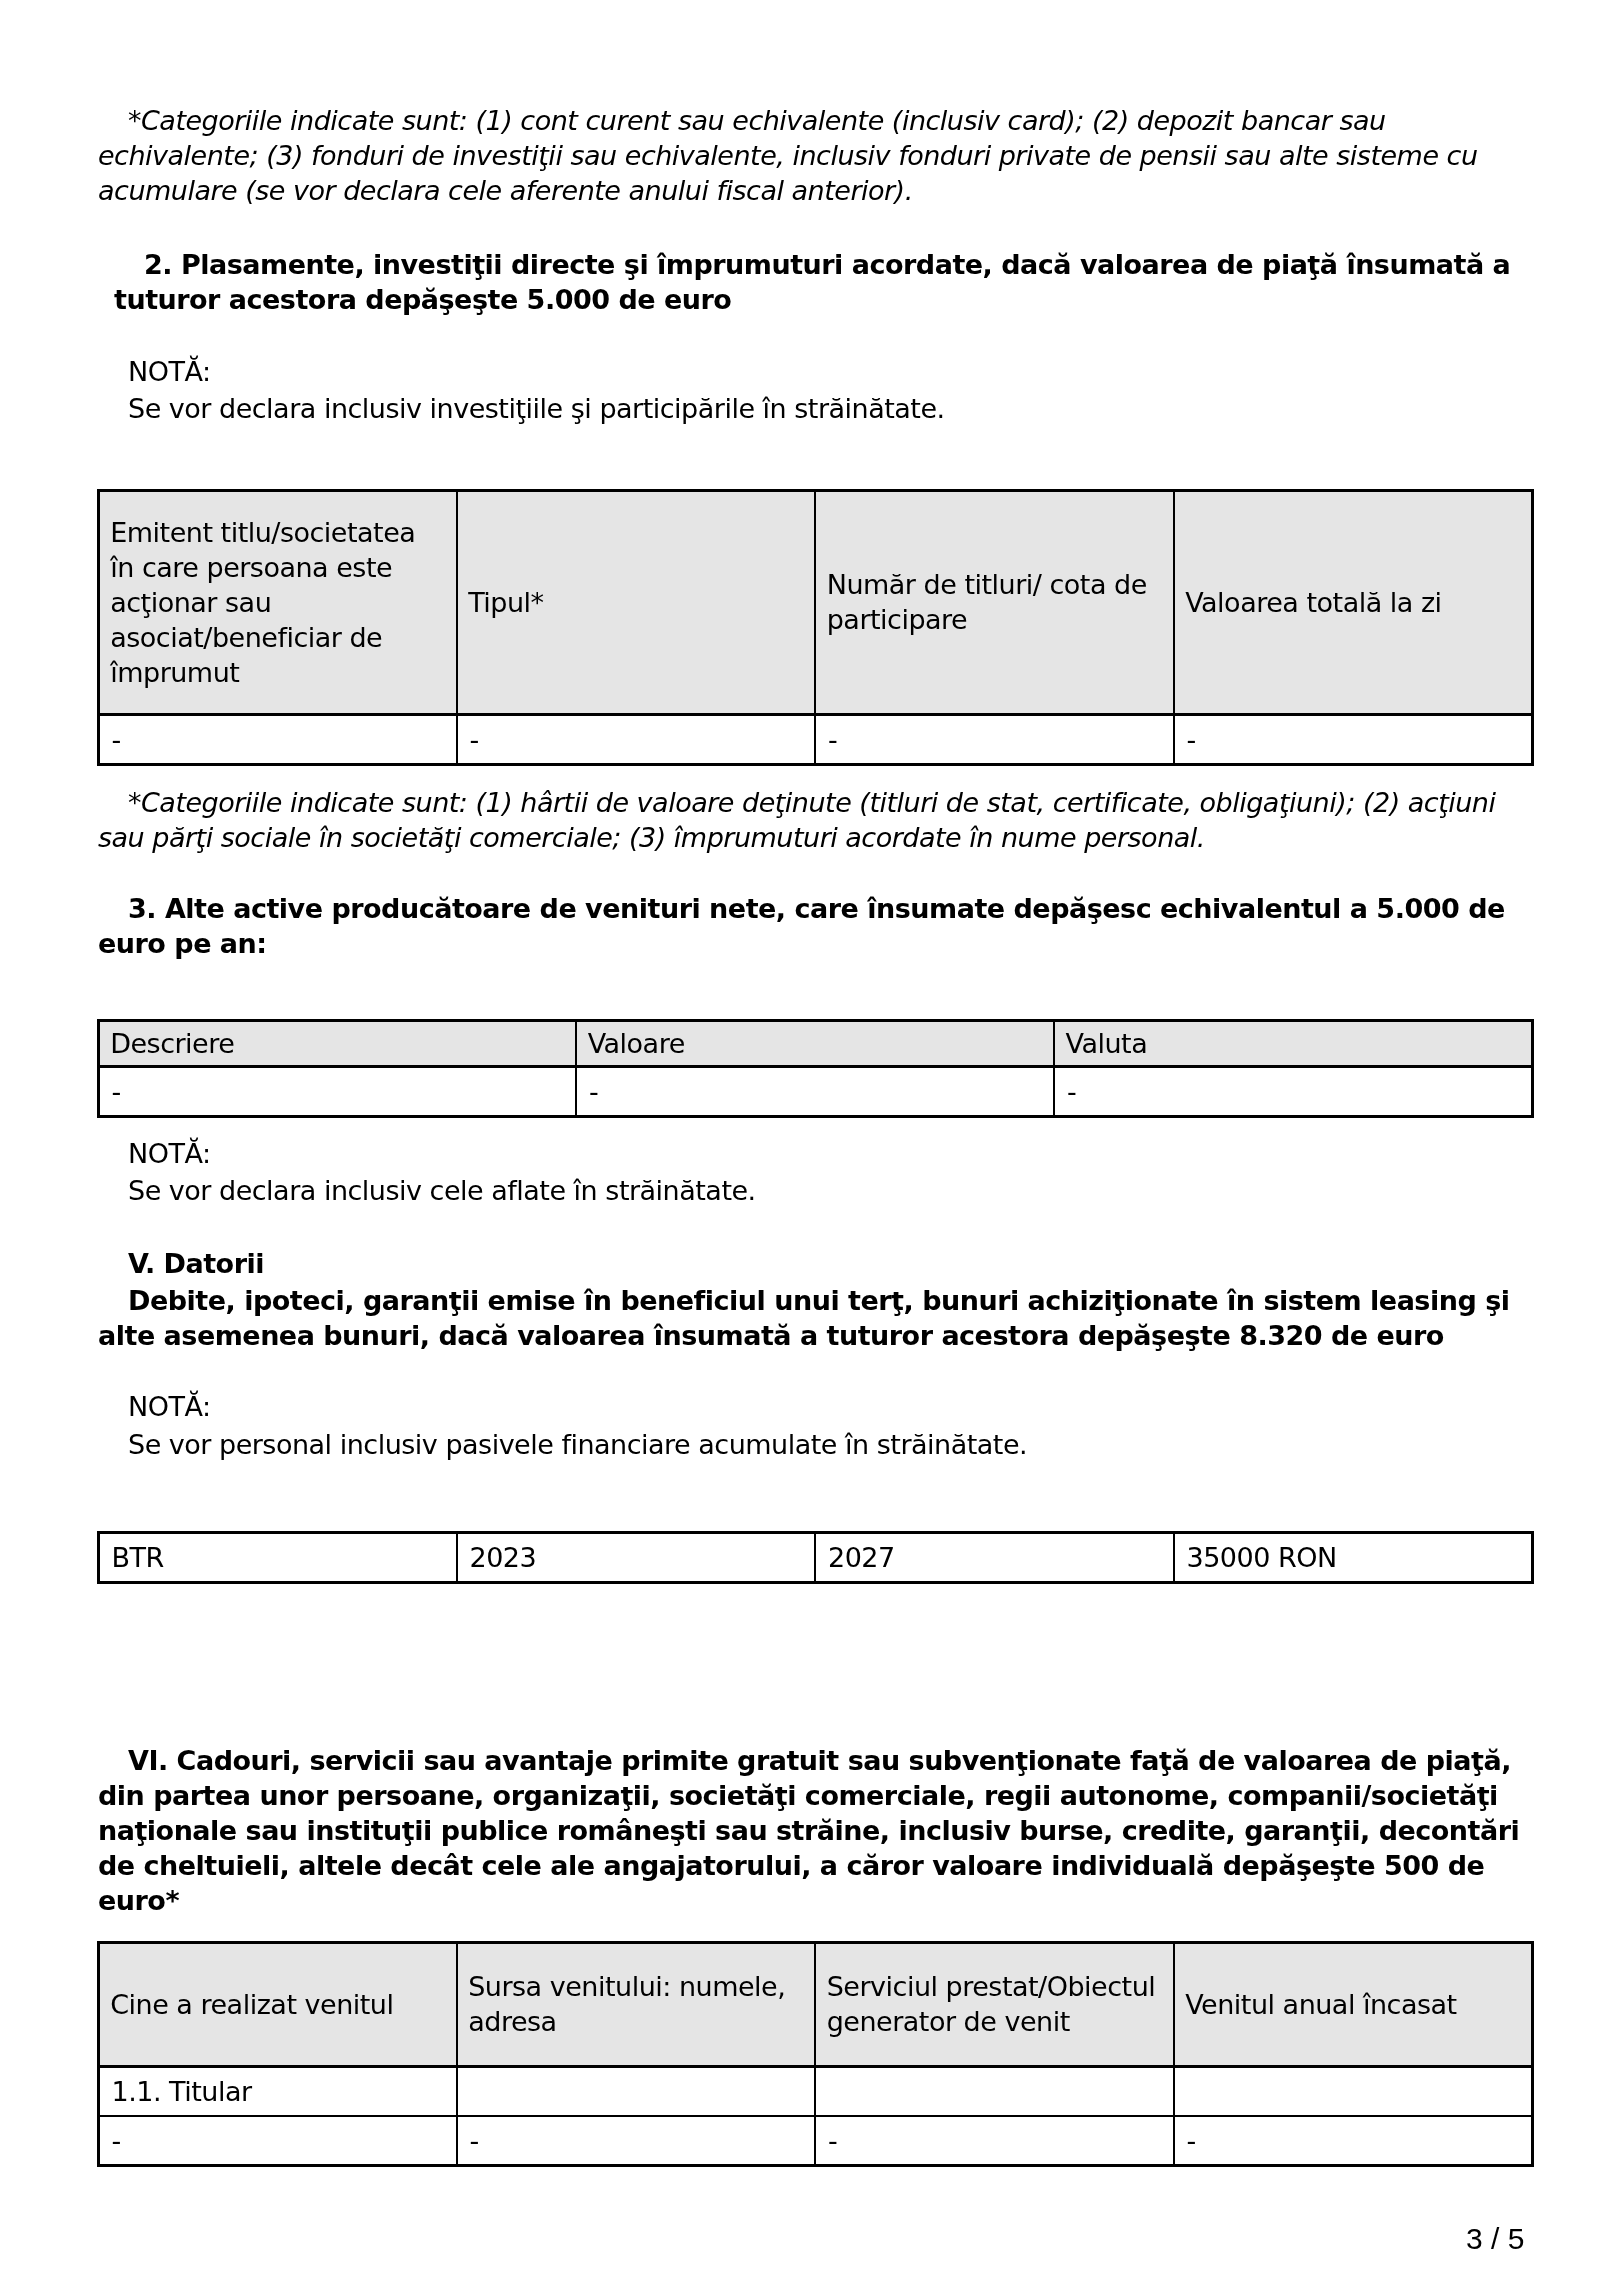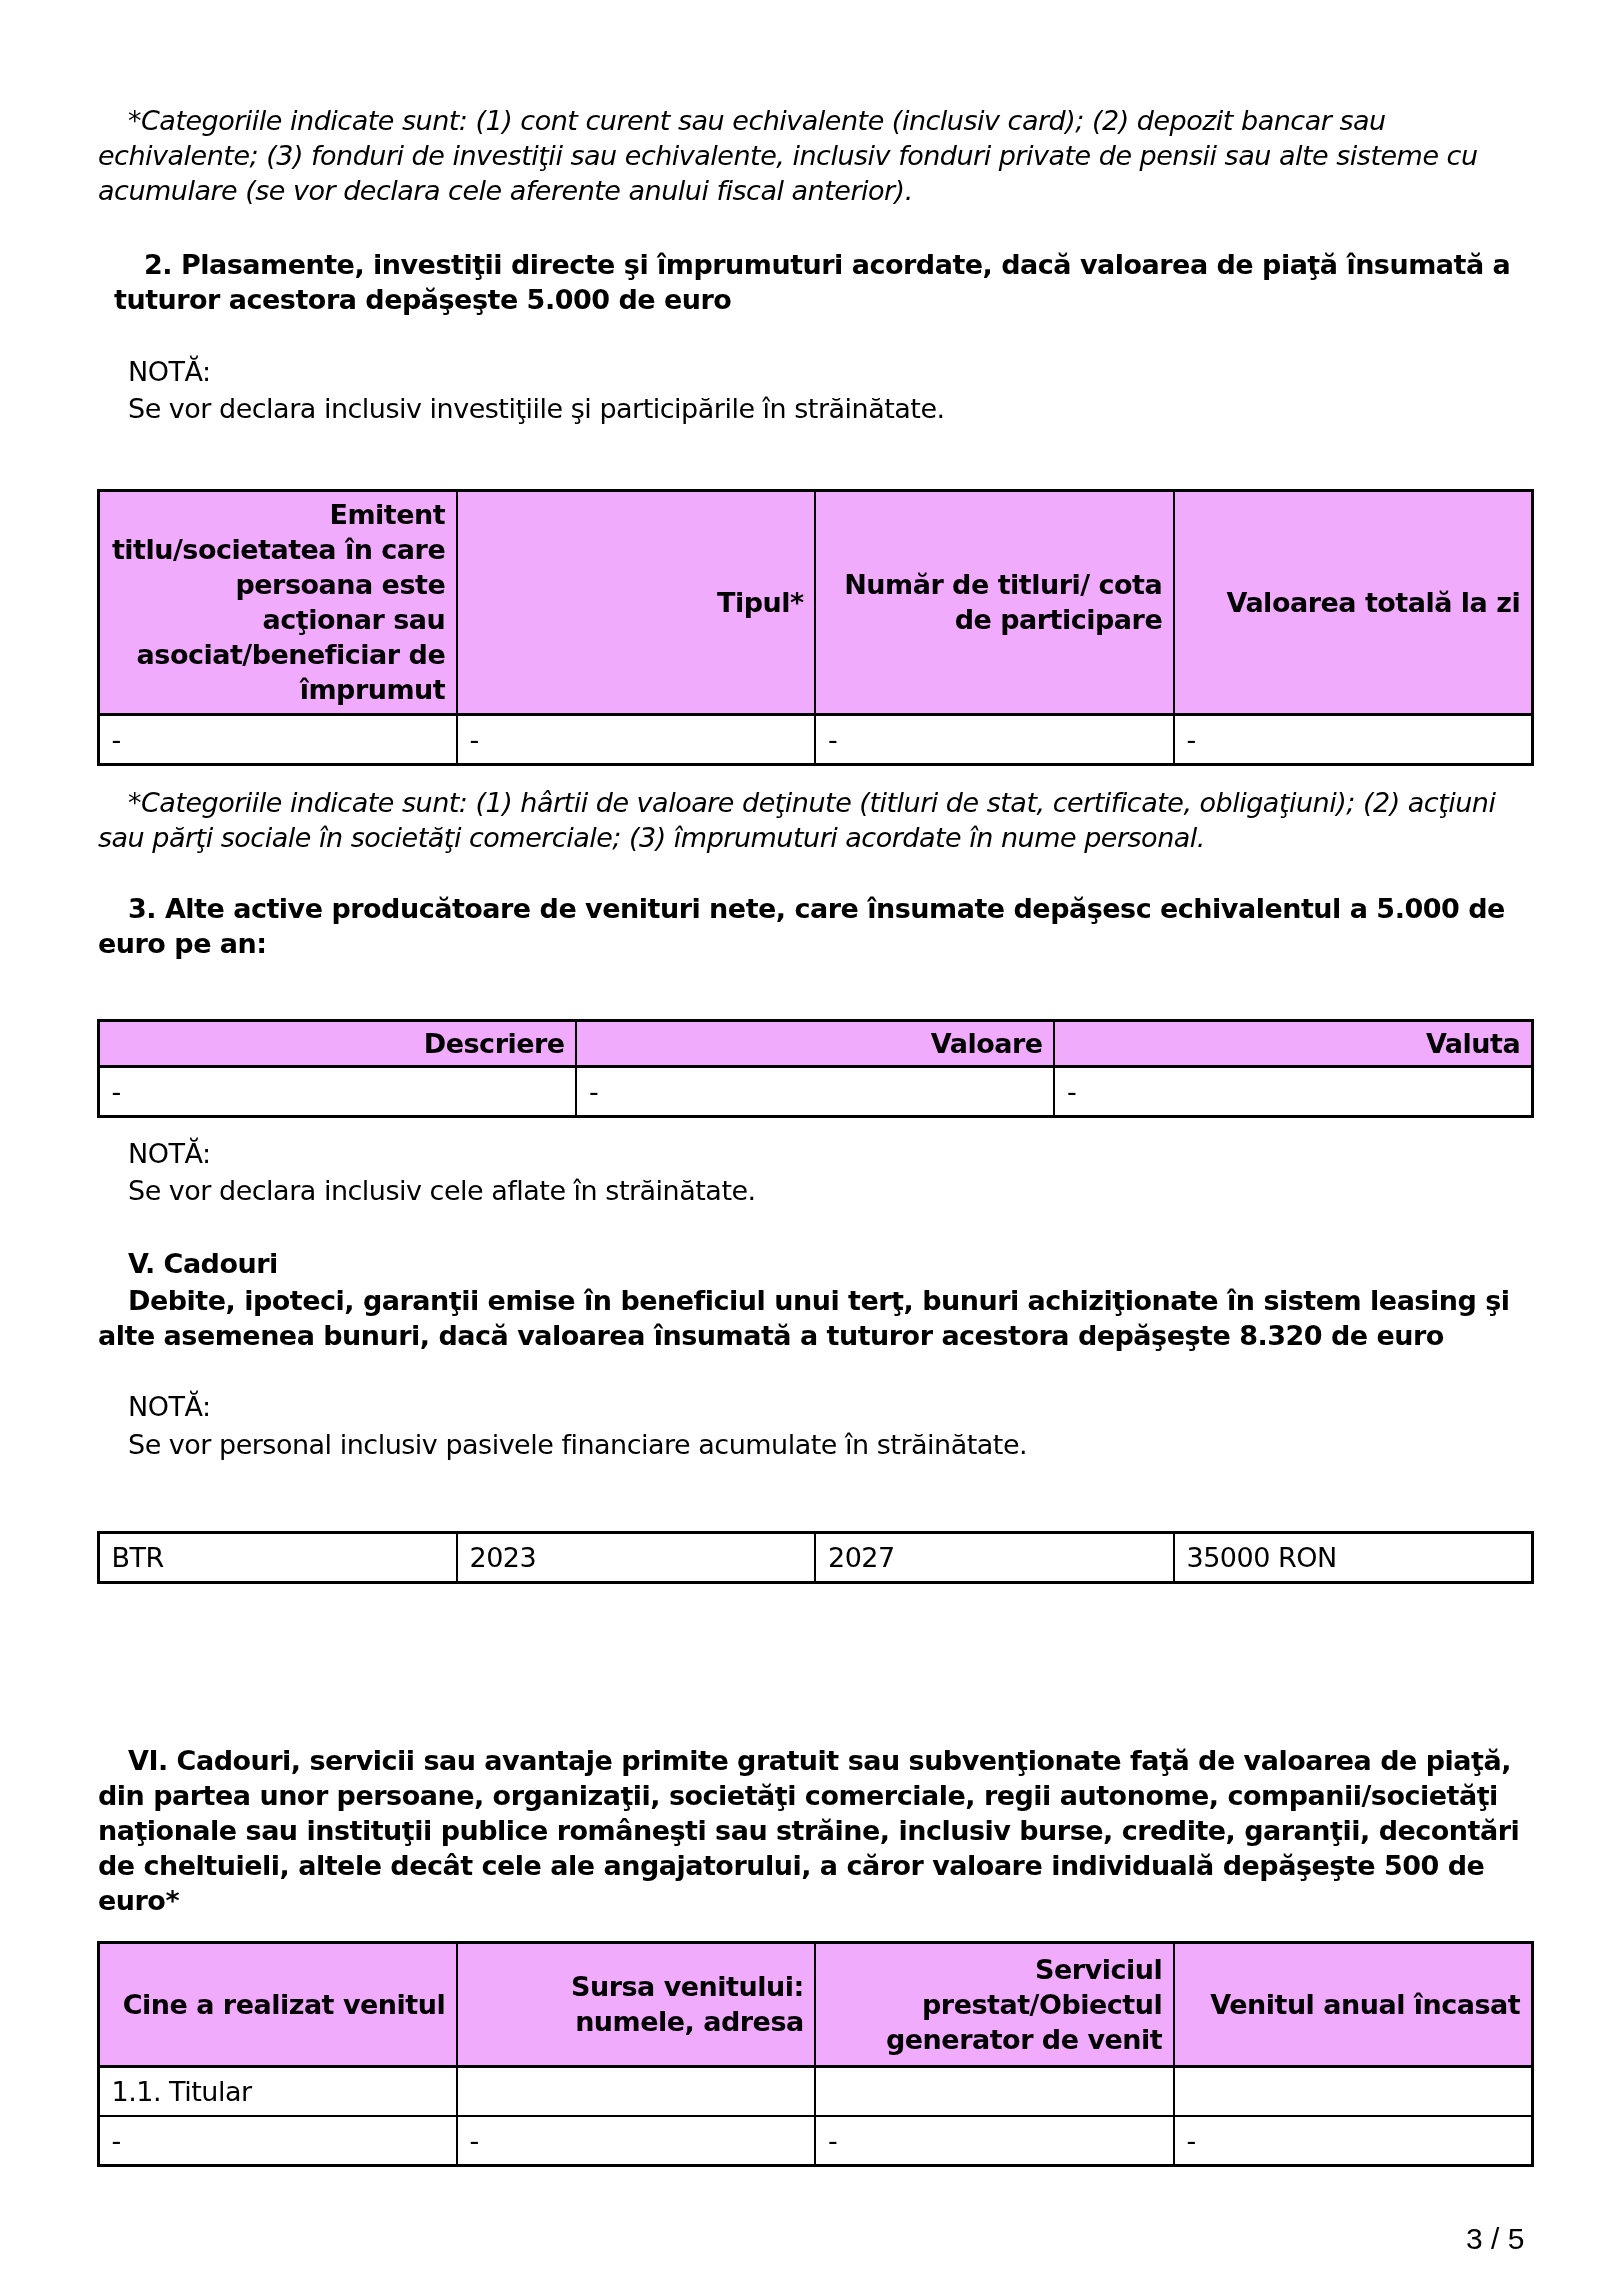--- a/index.html
+++ b/index.html
@@ -22,21 +22,21 @@
   table.doc {
     position: absolute; left: -1.3px; width: 1437px;
     border-collapse: collapse; table-layout: fixed;
     border: 3.9px solid #000;
   }
   table.doc th, table.doc td {
     border: 2.6px solid #000;
     font-size: 27px; line-height: 35px; letter-spacing: -0.5px;
   }
   table.doc th {
-    background: #f0abfc; font-weight: bold; text-align: right;
+    background: #e5e5e5; font-weight: normal; text-align: left;
     padding: 3.9px 10.5px;
   }
   table.doc tr.hdr th { border-bottom-width: 3.9px; }
   table.doc td {
     text-align: left; padding: 0 11.8px; height: 47px; vertical-align: middle;
   }
   .pagenum {
     position: absolute; left: 1466px; top: 2220px;
     font-family: "Liberation Sans", sans-serif; font-size: 30px; line-height: 37px;
   }
@@ -96,21 +96,21 @@
       <td>-</td>
       <td>-</td>
       <td>-</td>
     </tr>
   </tbody>
     </table>
 
   <p class="note" style="top:1136px;">NOTĂ:</p>
   <p class="note" style="top:1173px;">Se vor declara inclusiv cele aflate în străinătate.</p>
 
-  <p class="note bold" style="top:1246px;">V. Cadouri</p>
+  <p class="note bold" style="top:1246px;">V. Datorii</p>
   <p class="p bold" style="top:1283px;">Debite, ipoteci, garanţii emise în beneficiul unui terţ, bunuri achiziţionate în sistem leasing şi alte asemenea bunuri, dacă valoarea însumată a tuturor acestora depăşeşte 8.320 de euro</p>
 
   <p class="note" style="top:1389px;">NOTĂ:</p>
   <p class="note" style="top:1427px;">Se vor personal inclusiv pasivele financiare acumulate în străinătate.</p>
 
   <table class="doc" style="top:1531px;">
     <colgroup>
         <col style="width:25%">
         <col style="width:25%">
         <col style="width:25%">

